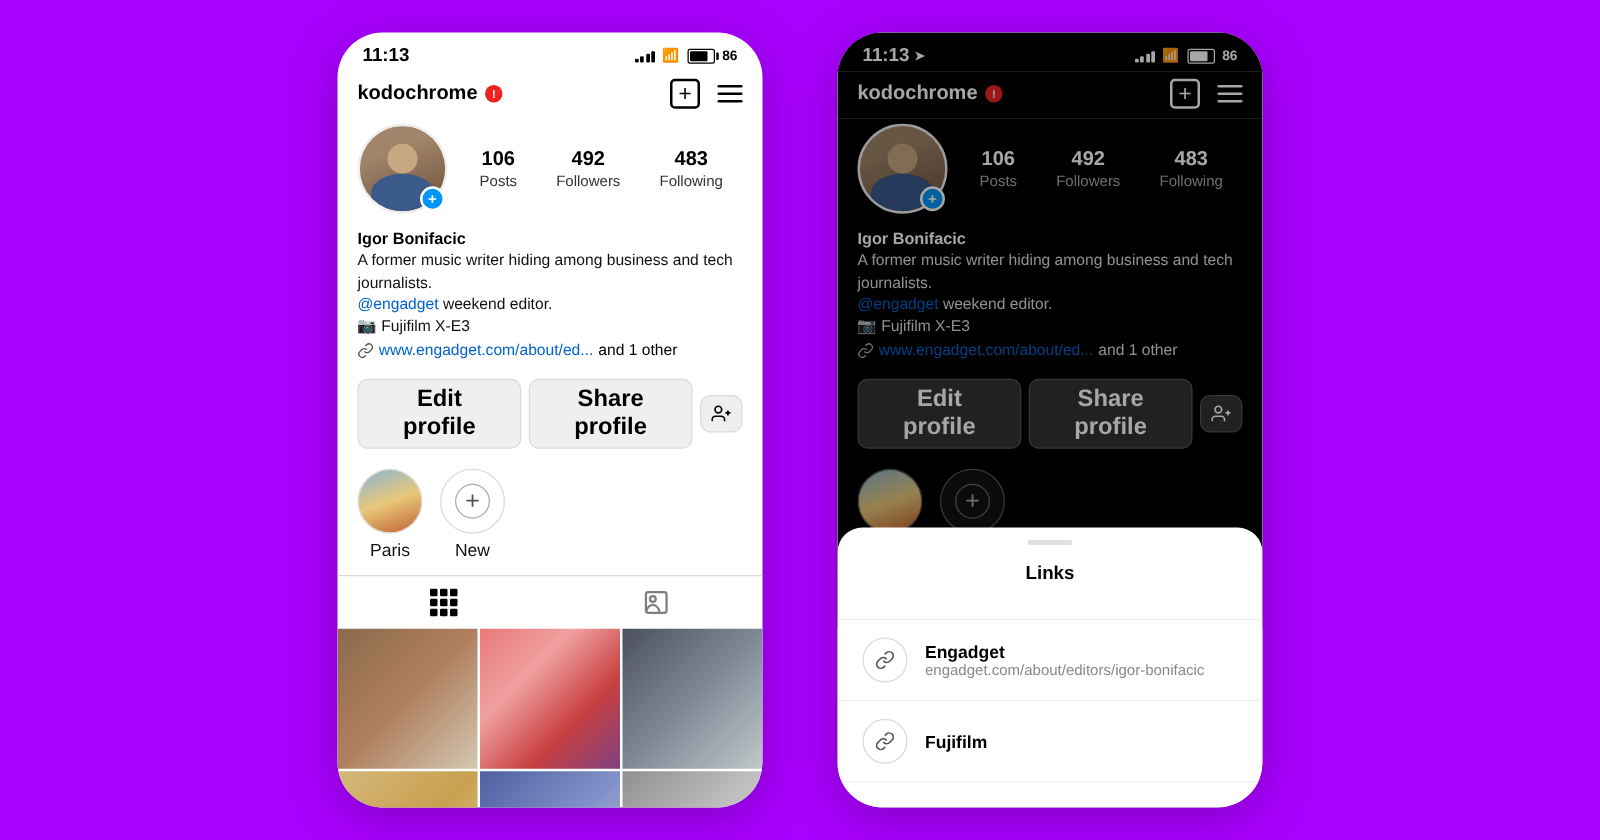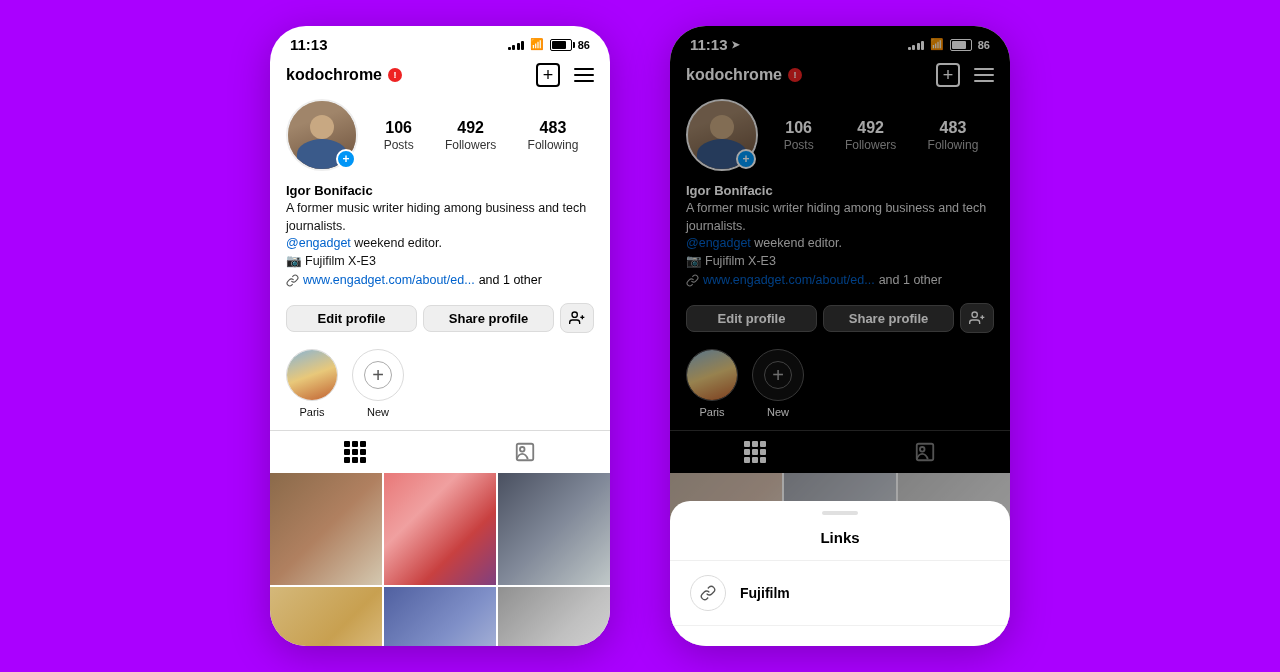--- a/index.html
+++ b/index.html
@@ -268,21 +268,21 @@
     
     .action-buttons {
       display: flex;
       gap: 6px;
       margin: 8px 0;
       align-items: center;
     }
     .btn-action {
       flex: 1;
       padding: 5px 17px;
-      font-size: 13px;
+      font-size: 19px;
       font-weight: 600;
       background: #efefef;
       border: 1px solid #dbdbdb;
       border-radius: 8px;
       text-align: center;
       cursor: pointer;
     }
     .btn-add-person {
       width: 34px;
       height: 30px;
@@ -312,21 +312,21 @@
       width: 52px;
       height: 52px;
       border-radius: 50%;
       overflow: hidden;
       border: 1.5px solid #dbdbdb;
       display: flex;
       align-items: center;
       justify-content: center;
     }
     .highlight-label {
-      font-size: 11px;
+      font-size: 14px;
       color: #111;
     }
     .plus-circle {
       width: 28px;
       height: 28px;
       border: 1.5px solid #aaa;
       border-radius: 50%;
       display: flex;
       align-items: center;
       justify-content: center;
@@ -419,21 +419,21 @@
       width: 36px;
       height: 4px;
       background: #e0e0e0;
       border-radius: 2px;
       margin: 10px auto 14px;
     }
     .sheet-title {
       text-align: center;
       font-weight: 600;
       font-size: 15px;
-      padding-bottom: 14px;
+      padding-bottom: 28px;
       border-bottom: 1px solid #efefef;
     }
     .sheet-item {
       display: flex;
       align-items: center;
       gap: 14px;
       padding: 14px 20px;
       border-bottom: 1px solid #f0f0f0;
       cursor: pointer;
     }
@@ -754,18 +754,30 @@
     <div class="sheet-handle"></div>
     <div class="sheet-title">Links</div>
     <div class="sheet-item">
       <div class="sheet-item-icon">
         <svg width="16" height="16" viewBox="0 0 24 24" fill="none" stroke="#555" stroke-width="2">
           <path d="M10 13a5 5 0 0 0 7.54.54l3-3a5 5 0 0 0-7.07-7.07l-1.72 1.71"></path>
           <path d="M14 11a5 5 0 0 0-7.54-.54l-3 3a5 5 0 0 0 7.07 7.07l1.71-1.71"></path>
         </svg>
       </div>
       <div class="sheet-item-text">
+        <div class="sheet-item-name">Engadget</div>
+        <div class="sheet-item-url">engadget.com/about/editors/igor-bonifacic</div>
+      </div>
+    </div>
+    <div class="sheet-item">
+      <div class="sheet-item-icon">
+        <svg width="16" height="16" viewBox="0 0 24 24" fill="none" stroke="#555" stroke-width="2">
+          <path d="M10 13a5 5 0 0 0 7.54.54l3-3a5 5 0 0 0-7.07-7.07l-1.72 1.71"></path>
+          <path d="M14 11a5 5 0 0 0-7.54-.54l-3 3a5 5 0 0 0 7.07 7.07l1.71-1.71"></path>
+        </svg>
+      </div>
+      <div class="sheet-item-text">
         <div class="sheet-item-name">Fujifilm</div>
       </div>
     </div>
   </div>
 
 </div>
 
 </body></html>

